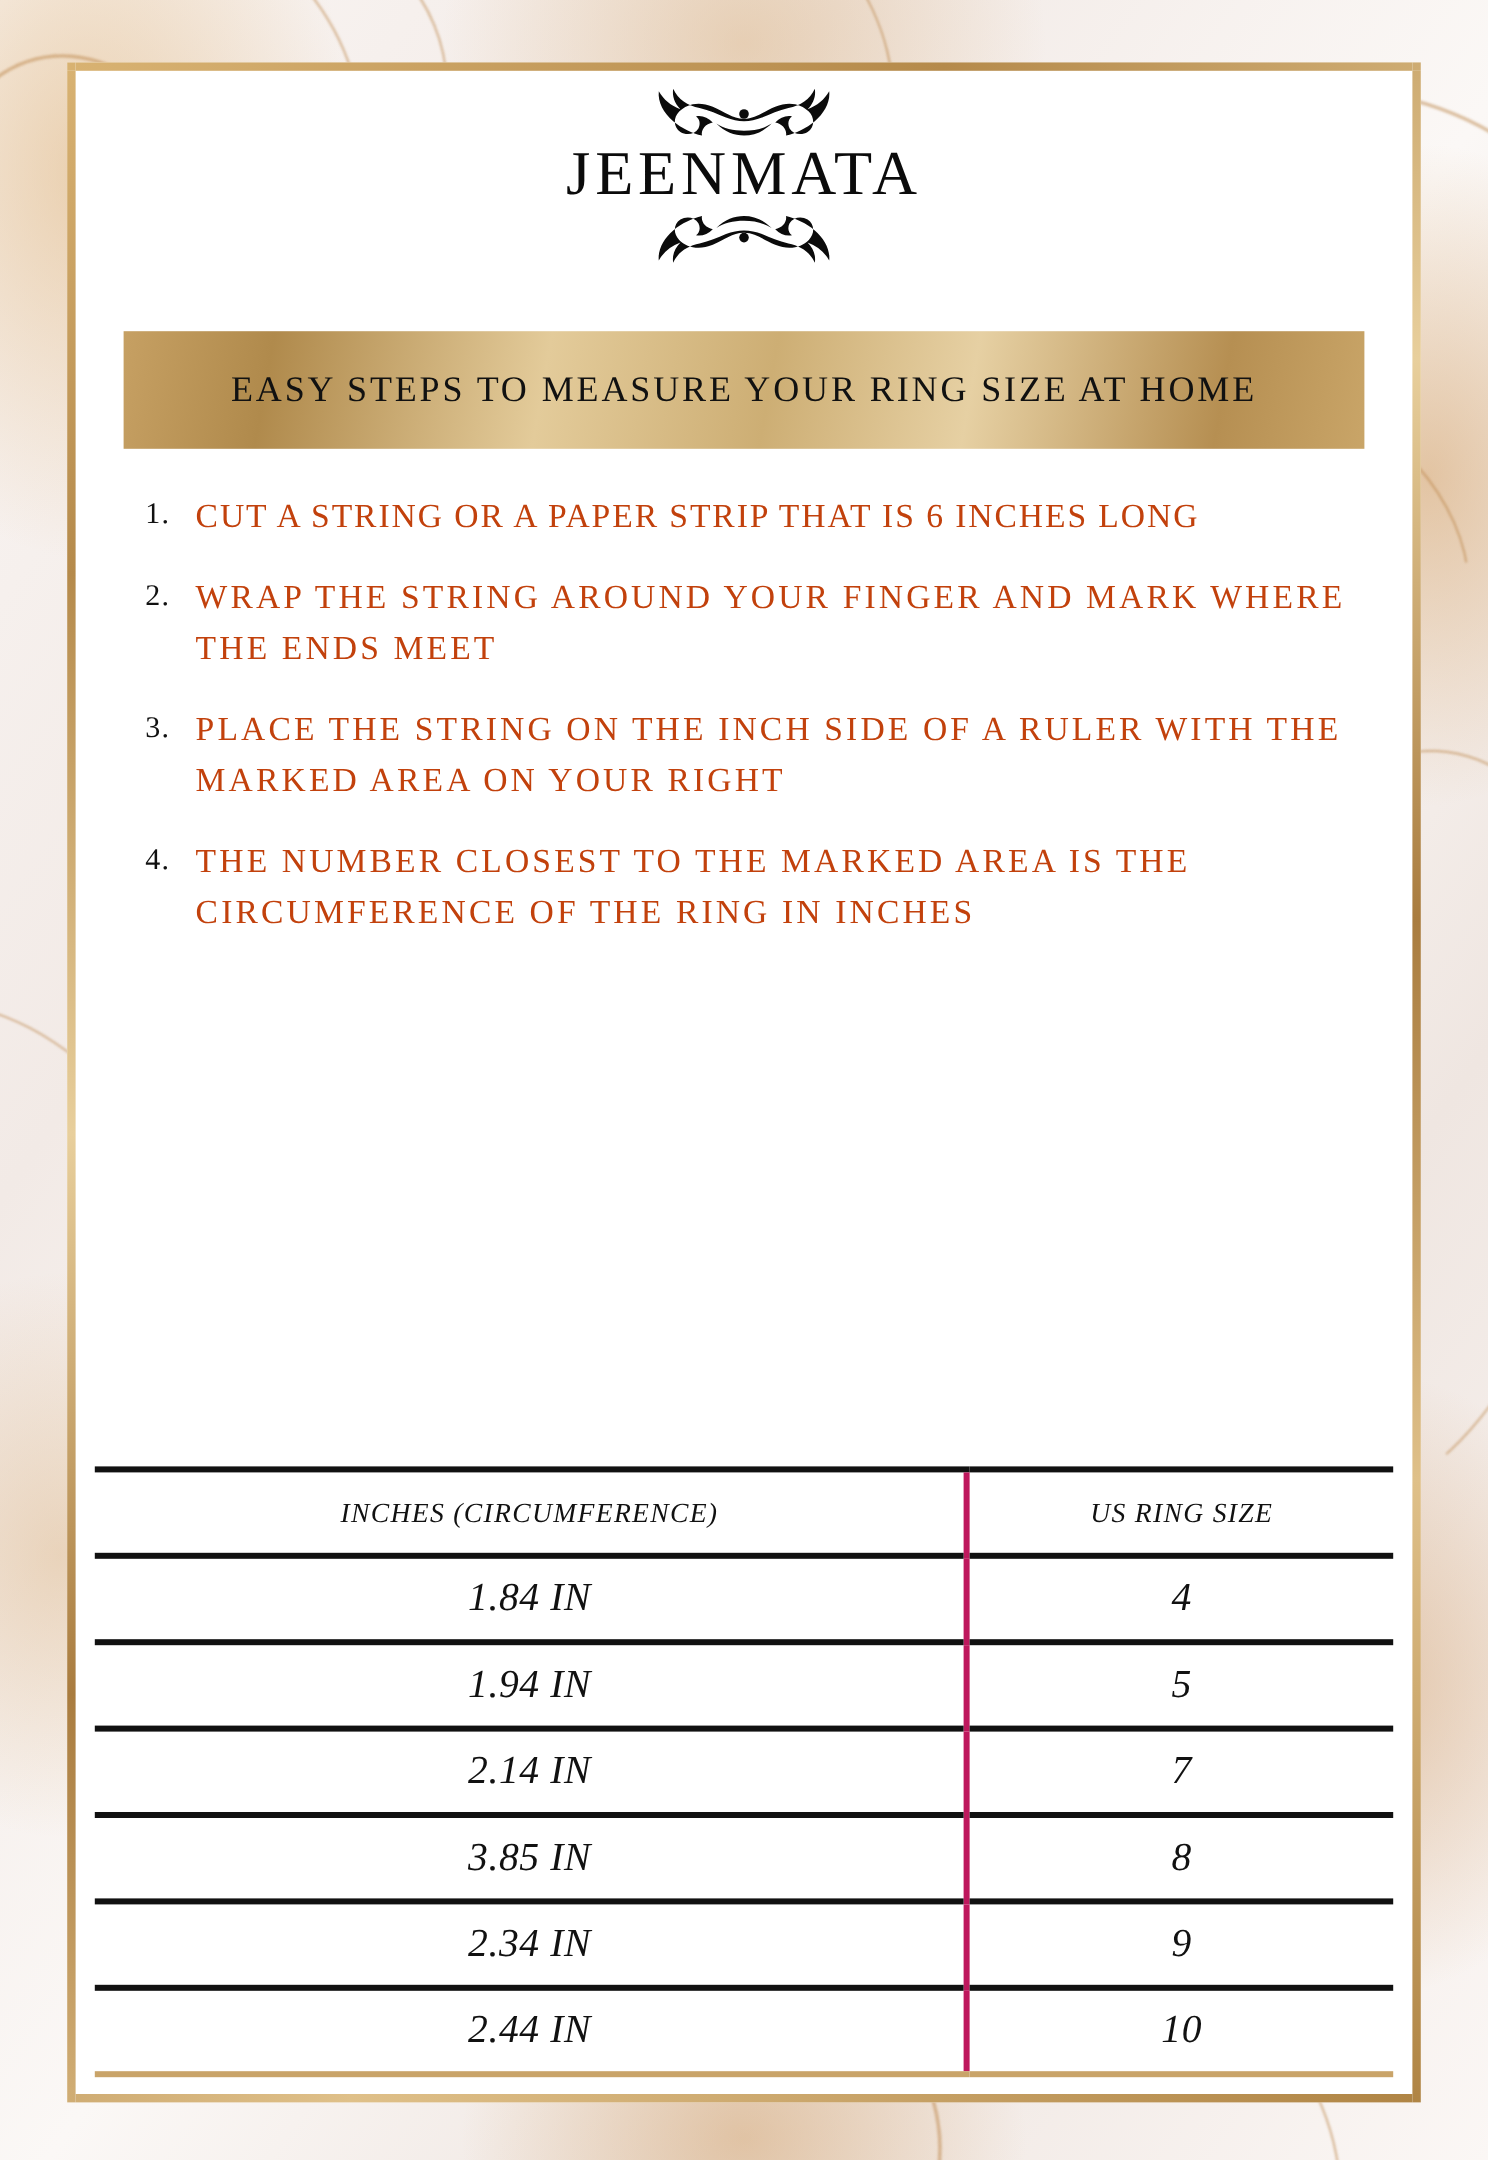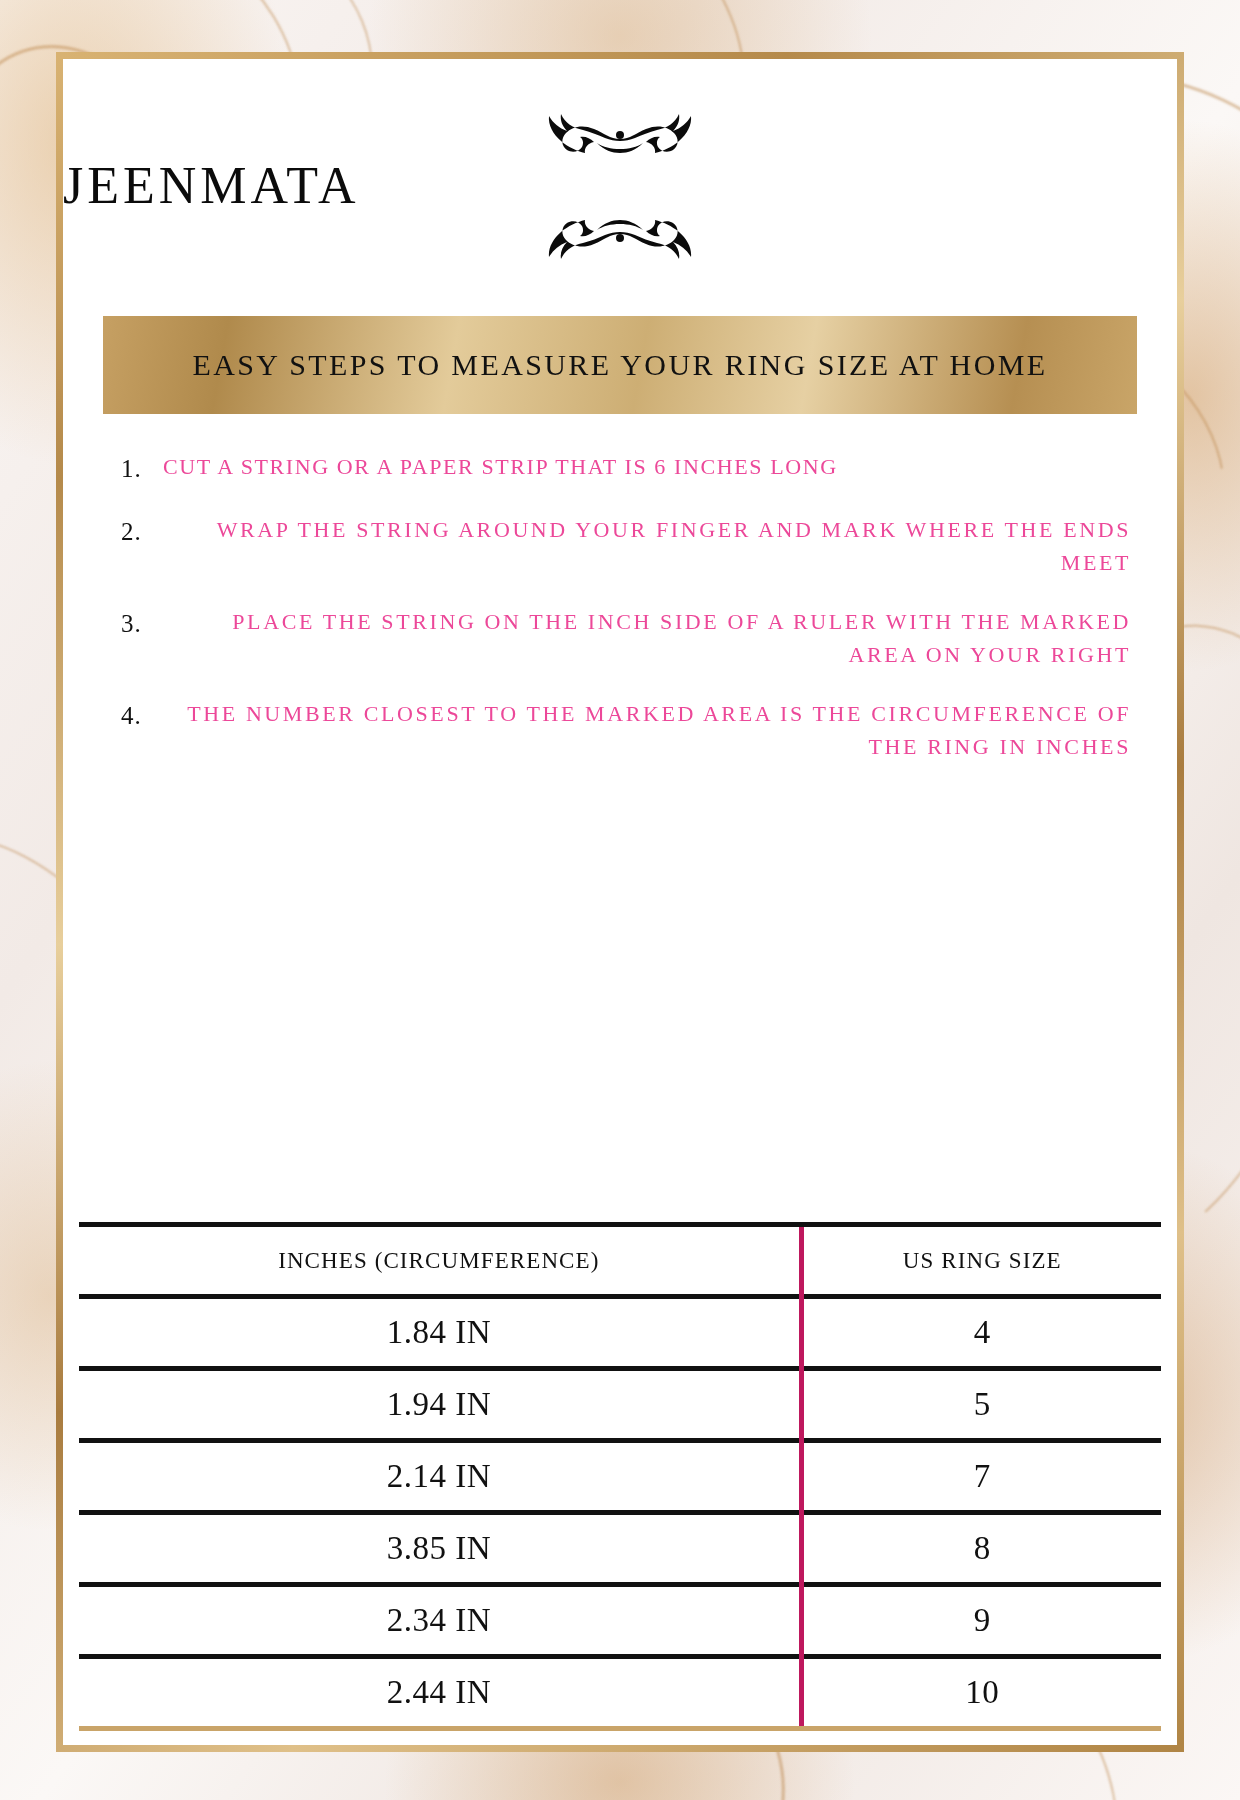--- a/index.html
+++ b/index.html
@@ -58,21 +58,21 @@
     height: 1700px;
     box-sizing: border-box;
     border: 7px solid;
     border-image: linear-gradient(150deg,#d8b272 0%,#b58a4b 18%,#e8cf9c 38%,#a97c3f 58%,#dfc089 78%,#b08545 100%) 1;
     background: #ffffff;
     overflow: hidden;
   }
 
   
   .logo-block {
-    padding-top: 40px;
+    text-align: center;
   }
   .flourish {
     display: block;
     margin: 0 auto;
     color: #0b0b0b;
   }
   .brand {
     font-family: "Liberation Serif", serif;
     font-size: 52px;
     letter-spacing: 4px;
@@ -117,48 +117,48 @@
     flex: none;
     font-size: 25px;
     color: #111;
     letter-spacing: 1px;
     text-align: left;
     padding-left: 12px;
     box-sizing: border-box;
     line-height: 1.5;
   }
   .step-text {
-    font-size: 22px;
-    color: #ec4899;
+    font-size: 28px;
+    color: #c2410c;
     letter-spacing: 2.6px;
     line-height: 1.5;
     text-transform: uppercase;
     font-variant: small-caps;
     font-family: "Liberation Serif", serif;
-    text-align: right;
   }
   .step.s1 .step-text { letter-spacing: 1.6px; }
 
   
   .table {
     position: absolute;
     left: 16px;
     right: 16px;
     bottom: 14px;
     border-collapse: collapse;
     width: calc(100% - 32px);
   }
   .table tr { height: 72px; }
   .table td, .table th {
     border-top: 5px solid;
     border-image: linear-gradient(90deg,#c9a469,#e0c592,#b4884a,#dcc089) 1;
     text-align: center;
     font-family: "Liberation Serif", serif;
     color: #111;
     padding: 0;
+    font-style: italic;
   }
   .table .col-sep { border-left: 5px solid #be185d; }
   .table thead th {
     height: 66px;
     font-size: 23px;
     letter-spacing: 1.1px;
     font-weight: 400;
     font-variant: small-caps;
     text-transform: uppercase;
   }

